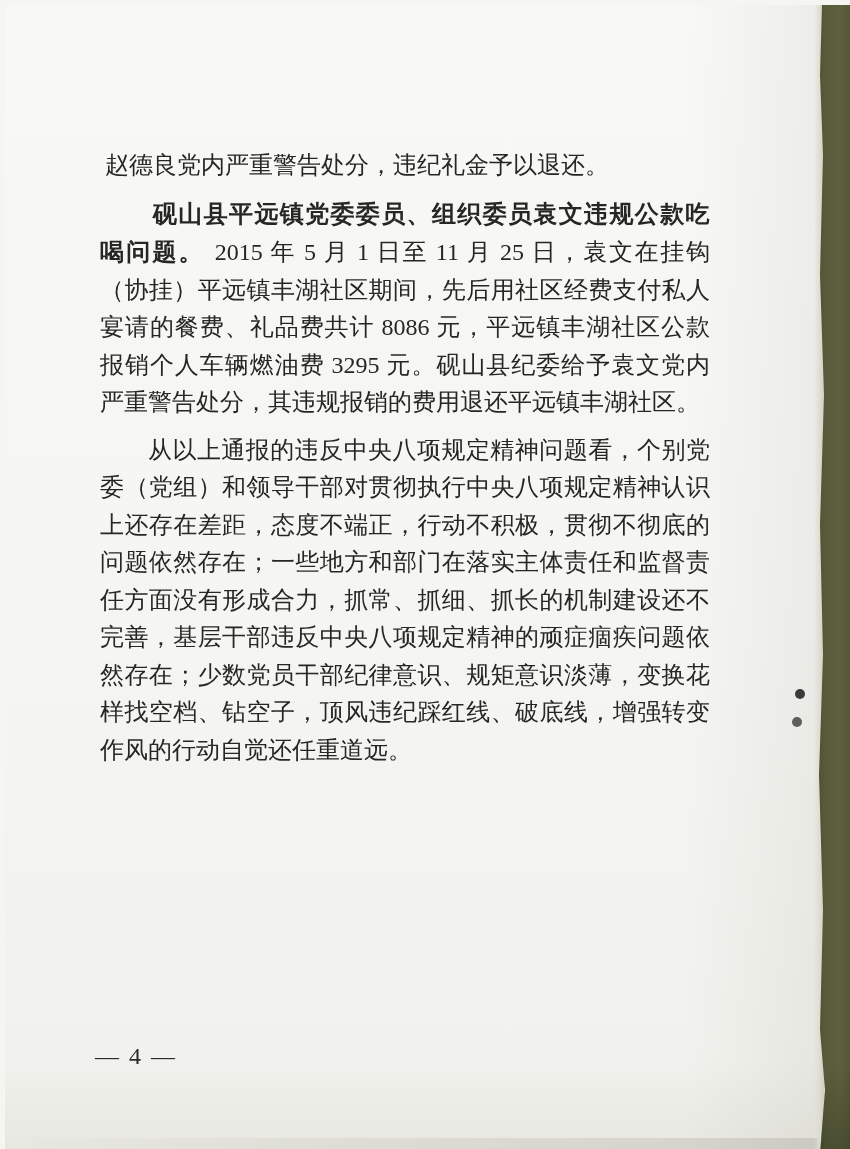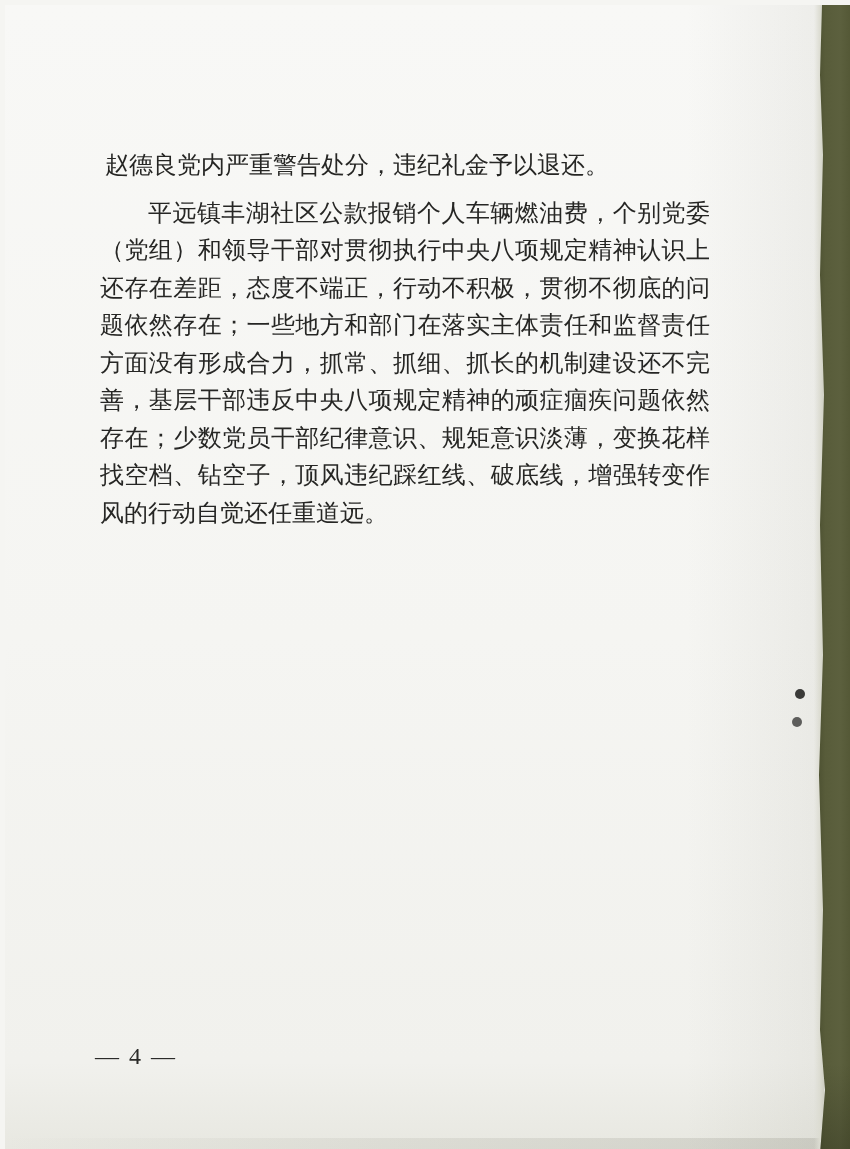--- a/index.html
+++ b/index.html
@@ -83,22 +83,23 @@
   }
 </style>
 </head>
 <body>
 
 <div class="paper">
 
   <div class="text-block">
     <p class="para no-indent"><span>赵德良党内严重警告处分，违纪礼金予以退还。</span></p>
 
+    <p class="para"><b class="lead">砚山县平远镇党委委员、组织委员袁文违规公款吃喝问题。</b><span>2015 年 5 月 1 日至 11 月 25 日，袁文在挂钩（协挂）平远镇丰湖社区期间，先后用社区经费支付私人宴请的餐费、礼品费共计 8086 元，平远镇丰湖社区公款报销个人车辆燃油费 3295 元。砚山县纪委给予袁文党内严重警告处分，其违规报销的费用退还平远镇丰湖社区。</span></p>
 
-    <p class="para">平远镇丰湖社区公款报销个人车辆燃油费，个别党委（党组）和领导干部对贯彻执行中央八项规定精神认识上还存在差距，态度不端正，行动不积极，贯彻不彻底的问题依然存在；一些地方和部门在落实主体责任和监督责任方面没有形成合力，抓常、抓细、抓长的机制建设还不完善，基层干部违反中央八项规定精神的顽症痼疾问题依然存在；少数党员干部纪律意识、规矩意识淡薄，变换花样找空档、钻空子，顶风违纪踩红线、破底线，增强转变作风的行动自觉还任重道远。</p>
+    <p class="para">从以上通报的违反中央八项规定精神问题看，个别党委（党组）和领导干部对贯彻执行中央八项规定精神认识上还存在差距，态度不端正，行动不积极，贯彻不彻底的问题依然存在；一些地方和部门在落实主体责任和监督责任方面没有形成合力，抓常、抓细、抓长的机制建设还不完善，基层干部违反中央八项规定精神的顽症痼疾问题依然存在；少数党员干部纪律意识、规矩意识淡薄，变换花样找空档、钻空子，顶风违纪踩红线、破底线，增强转变作风的行动自觉还任重道远。</p>
 
   </div>
 
   <div class="page-number">— 4 —</div>
 
   <span class="speck s1"></span>
   <span class="speck s2"></span>
 
   <div class="bottom-shade"></div>
   <div class="paper-edge"></div>

